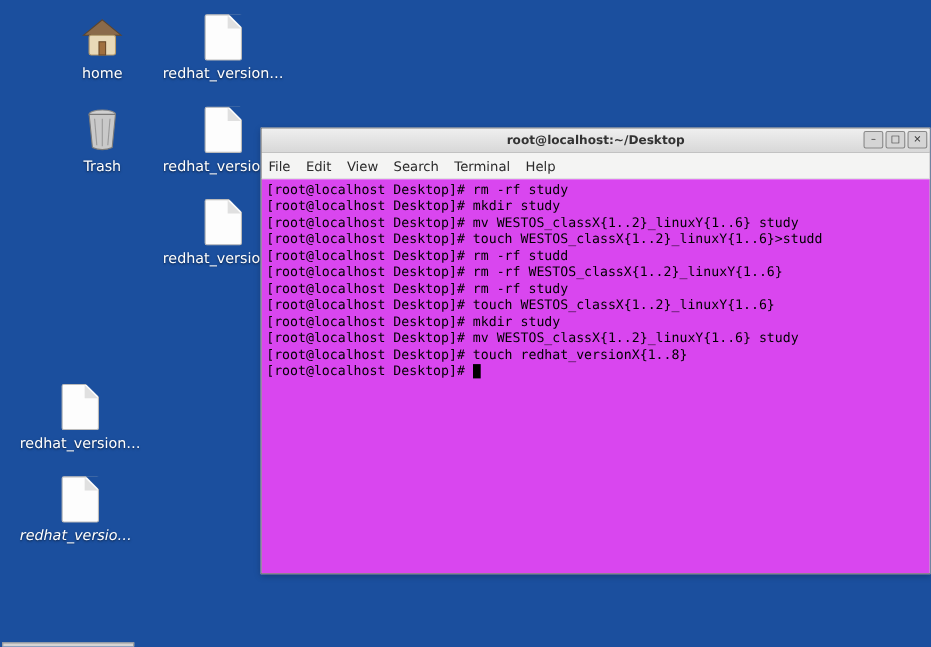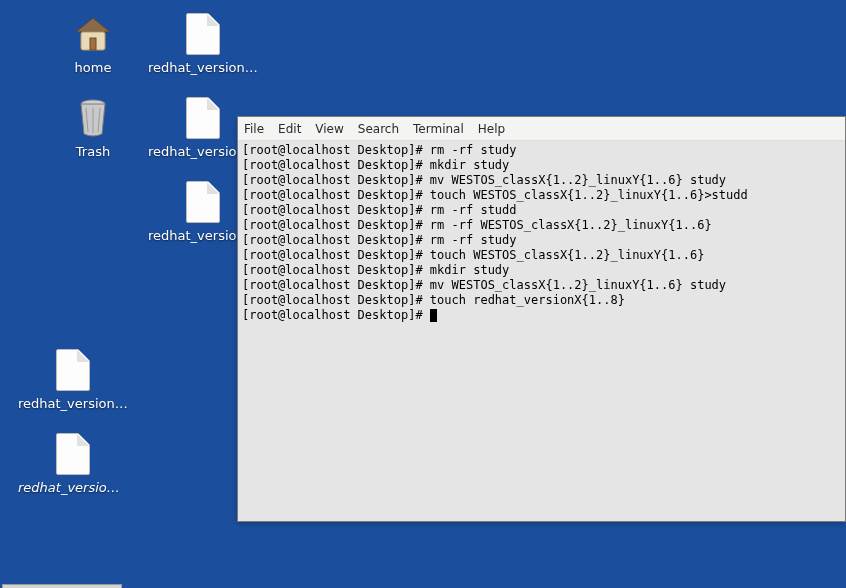--- a/index.html
+++ b/index.html
@@ -96,21 +96,21 @@
     border-bottom: 1px solid #ddd;
     display: flex; align-items: center;
     padding: 0 6px;
     gap: 14px;
     font-size: 12px;
     color: #2b2b2b;
   }
   .term-menubar span { cursor: pointer; }
   .term-body {
     flex: 1;
-    background: #e5e5e5;
+    background: #d946ef;
     font-family: "DejaVu Sans Mono","Liberation Mono",monospace;
     font-size: 12px;
     line-height: 15px;
     color: #000;
     padding: 2px 20px 4px 4px;
     white-space: pre;
     overflow: hidden;
     position: relative;
   }
   .cursor-block {
@@ -180,20 +180,28 @@
     </div>
     <div class="icon-item" style="left: 148px; top: 180px;">
       <div class="ic">
         <div class="file-icon"></div>
       </div>
       <div class="icon-label">redhat_versionX8</div>
     </div>
   </div>
 
 <div class="term-window">
+  <div class="term-titlebar">
+    <div class="term-title">root@localhost:~/Desktop</div>
+    <div class="term-titlebuttons">
+      <div class="tb-btn">–</div>
+      <div class="tb-btn">□</div>
+      <div class="tb-btn">×</div>
+    </div>
+  </div>
   <div class="term-menubar">
     <span>File</span>
     <span>Edit</span>
     <span>View</span>
     <span>Search</span>
     <span>Terminal</span>
     <span>Help</span>
   </div>
   <div class="term-body" id="term-body"><div>[root@localhost Desktop]# rm -rf study</div><div>[root@localhost Desktop]# mkdir study</div><div>[root@localhost Desktop]# mv WESTOS_classX{1..2}_linuxY{1..6} study</div><div>[root@localhost Desktop]# touch WESTOS_classX{1..2}_linuxY{1..6}&gt;studd</div><div>[root@localhost Desktop]# rm -rf studd</div><div>[root@localhost Desktop]# rm -rf WESTOS_classX{1..2}_linuxY{1..6}</div><div>[root@localhost Desktop]# rm -rf study</div><div>[root@localhost Desktop]# touch WESTOS_classX{1..2}_linuxY{1..6}</div><div>[root@localhost Desktop]# mkdir study</div><div>[root@localhost Desktop]# mv WESTOS_classX{1..2}_linuxY{1..6} study</div><div>[root@localhost Desktop]# touch redhat_versionX{1..8}</div><div>[root@localhost Desktop]# <span class="cursor-block"></span></div></div>
 </div>

